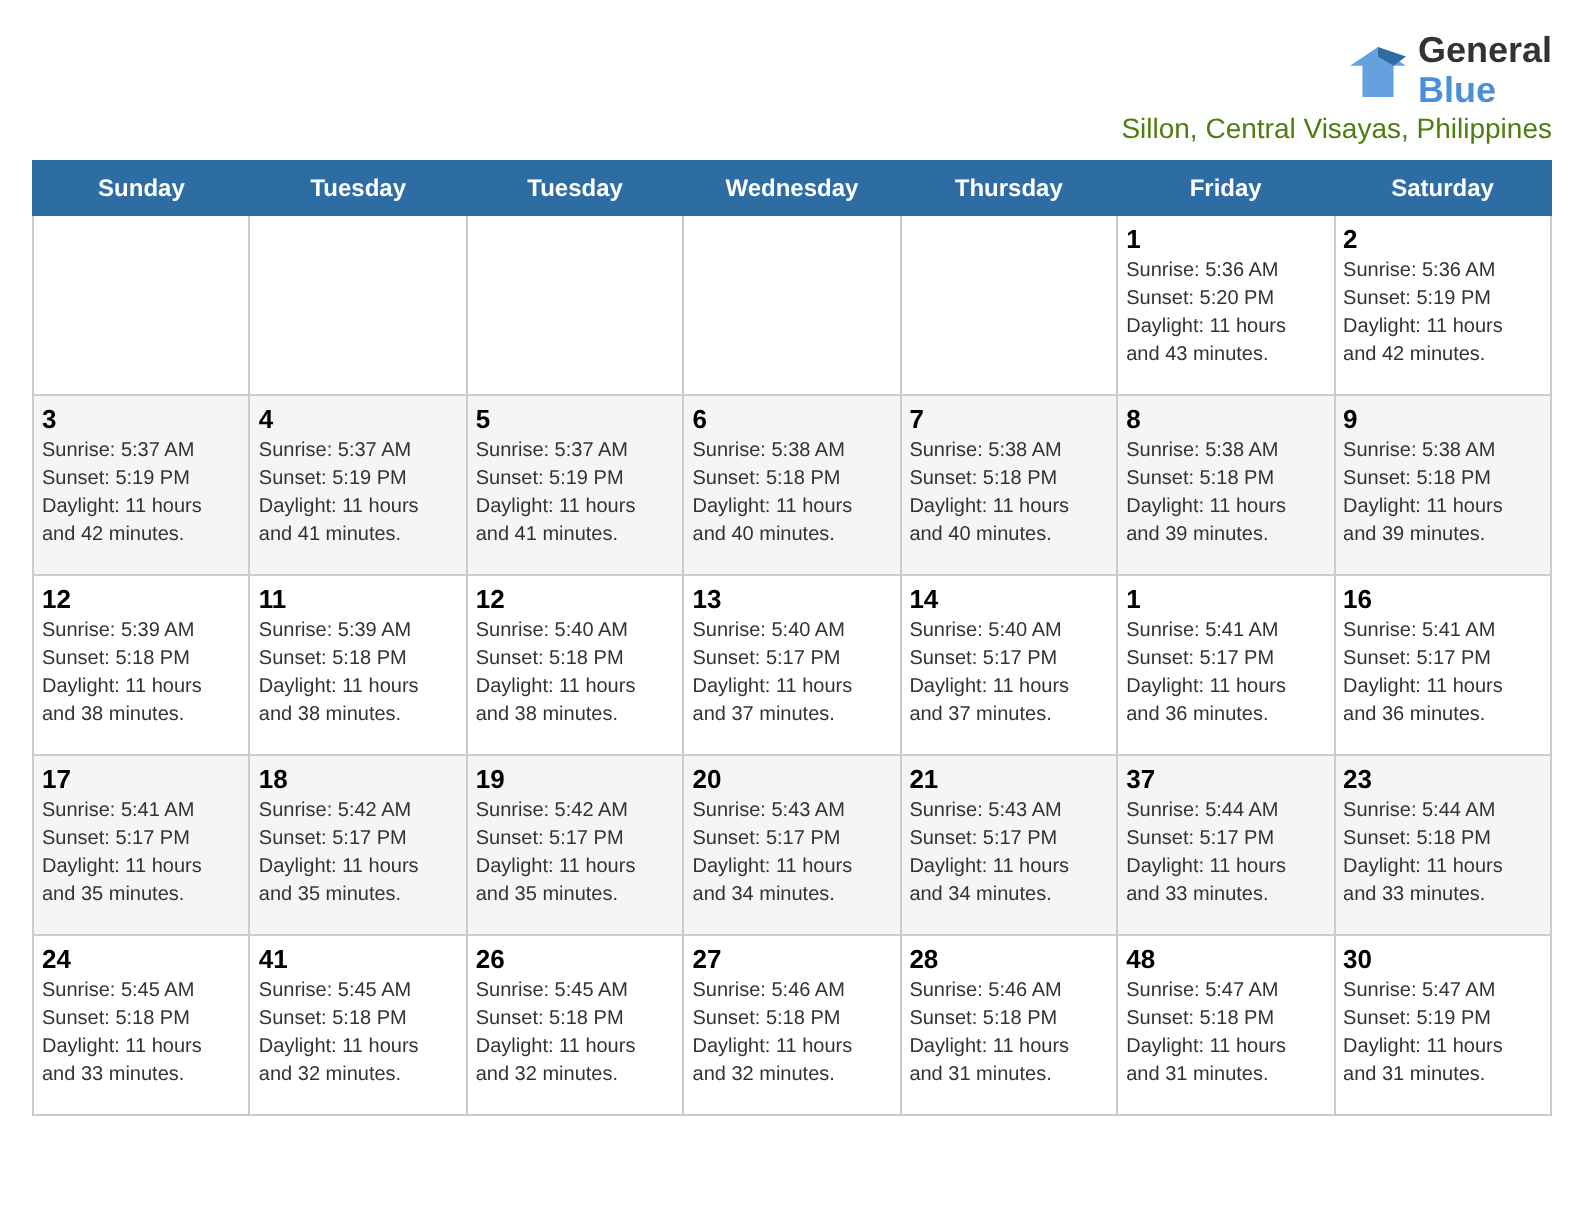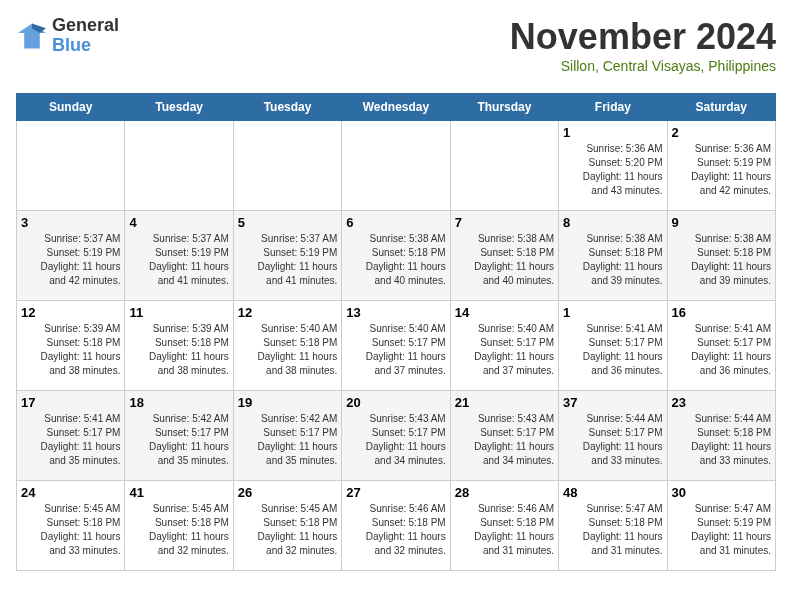--- a/index.html
+++ b/index.html
@@ -6,22 +6,23 @@
     body {
       font-family: Arial, sans-serif;
       background: #fff;
       width: 792px;
       min-height: 612px;
       padding: 16px;
     }
     .header {
       display: flex;
       justify-content: space-between;
-      align-items: flex-start;
-      margin-bottom: 19px;
+      align-items: flex-end;
+      margin-bottom: 8px;
+      flex-direction: column;
     }
     .logo {
       display: flex;
       align-items: center;
       gap: 4px;
     }
     .logo-text {
       font-size: 18px;
       font-weight: bold;
       color: #333;
@@ -73,40 +74,38 @@
     .day-num {
       font-weight: bold;
       font-size: 13px;
       display: block;
       margin-bottom: 2px;
     }
     .day-info {
       font-size: 10px;
       color: #333;
       line-height: 1.4;
-      text-align: right;
     }
     .empty { background: #fff !important; }
   </style>
 </head>
 <body>
 
 <div class="header">
   <div class="logo">
     <svg class="logo-bird" viewBox="0 0 40 36">
       <polygon points="20,2 38,14 30,14 30,34 10,34 10,14 2,14" fill="#4a90d9" opacity="0.85"></polygon>
       <polygon points="20,2 38,8 30,14 20,8" fill="#2e6da4"></polygon>
     </svg>
     <div class="logo-text">
       <div>General</div>
       <div><span>Blue</span></div>
     </div>
   </div>
   <div class="title-block">
-    <div class="month-title">November 2024</div>
     <div class="location">Sillon, Central Visayas, Philippines</div>
   </div>
 </div>
 
 <table>
   <thead>
     <tr id="thead-row">
         <th>Sunday</th>
         <th>Tuesday</th>
         <th>Tuesday</th>

